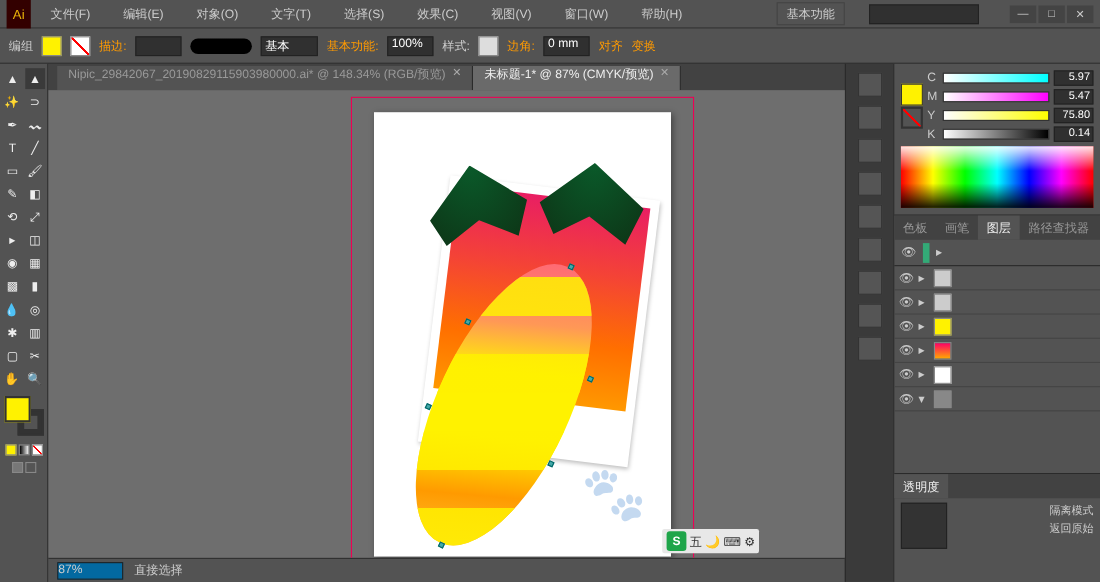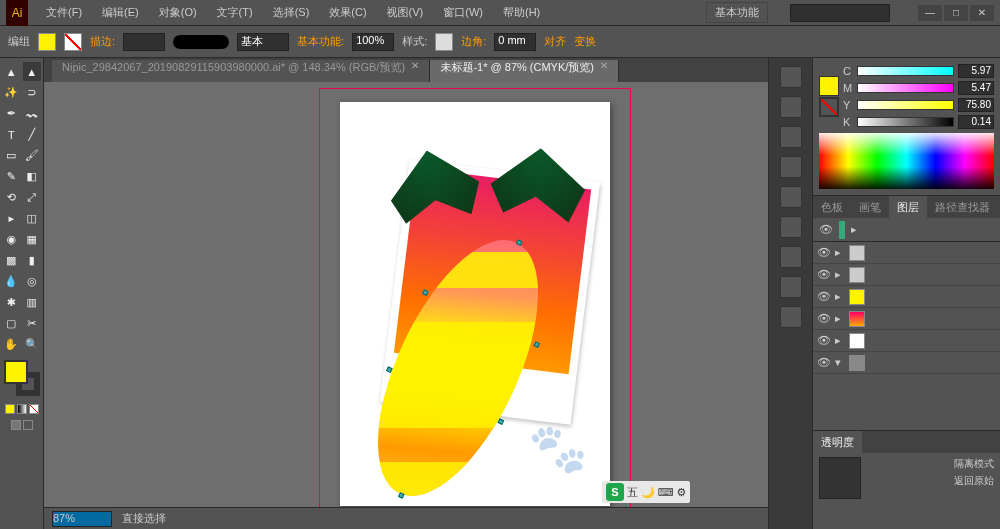--- a/index.html
+++ b/index.html
@@ -1,20 +1,20 @@
 <!DOCTYPE html>
 <html><head>
 <meta charset="utf-8">
 <style>
 *{margin:0;padding:0;box-sizing:border-box;font-family:"Microsoft YaHei",sans-serif;font-size:11px;user-select:none}
 body{width:1000px;height:529px;background:#535353;overflow:hidden;color:#ccc}
 .app{display:flex;flex-direction:column;height:100%}
 .titlebar{height:26px;background:#535353;display:flex;align-items:center;padding:0 6px;border-bottom:1px solid #2a2a2a}
 .ai-logo{width:22px;height:35px;background:#330000;color:#eab308;font-weight:normal;display:flex;align-items:center;justify-content:center;border-radius:2px;font-size:12px}
-.menu{display:flex;gap:4px;margin-left:10px}
+.menu{display:flex;gap:14px;margin-left:10px}
 .menu-item{padding:3px 8px;color:#ccc;cursor:pointer}
 .title-right{margin-left:auto;display:flex;align-items:center;gap:22px}
 .workspace-label{color:#ccc;padding:2px 8px;border:1px solid #444}
 .search-box{width:100px;height:18px;background:#303030;border:1px solid #222}
 .win-btns{display:flex;gap:2px;margin-left:6px}
 .win-btn{width:24px;height:16px;background:#444;display:flex;align-items:center;justify-content:center;color:#ccc;font-size:10px}
 .options-bar{height:32px;background:#535353;display:flex;align-items:center;padding:0 8px;gap:8px;border-bottom:1px solid #2a2a2a}
 .opt-label{color:#ccc}
 .swatch{width:18px;height:18px;border:1px solid #888}
 .fill-yellow{background:#fff200}

